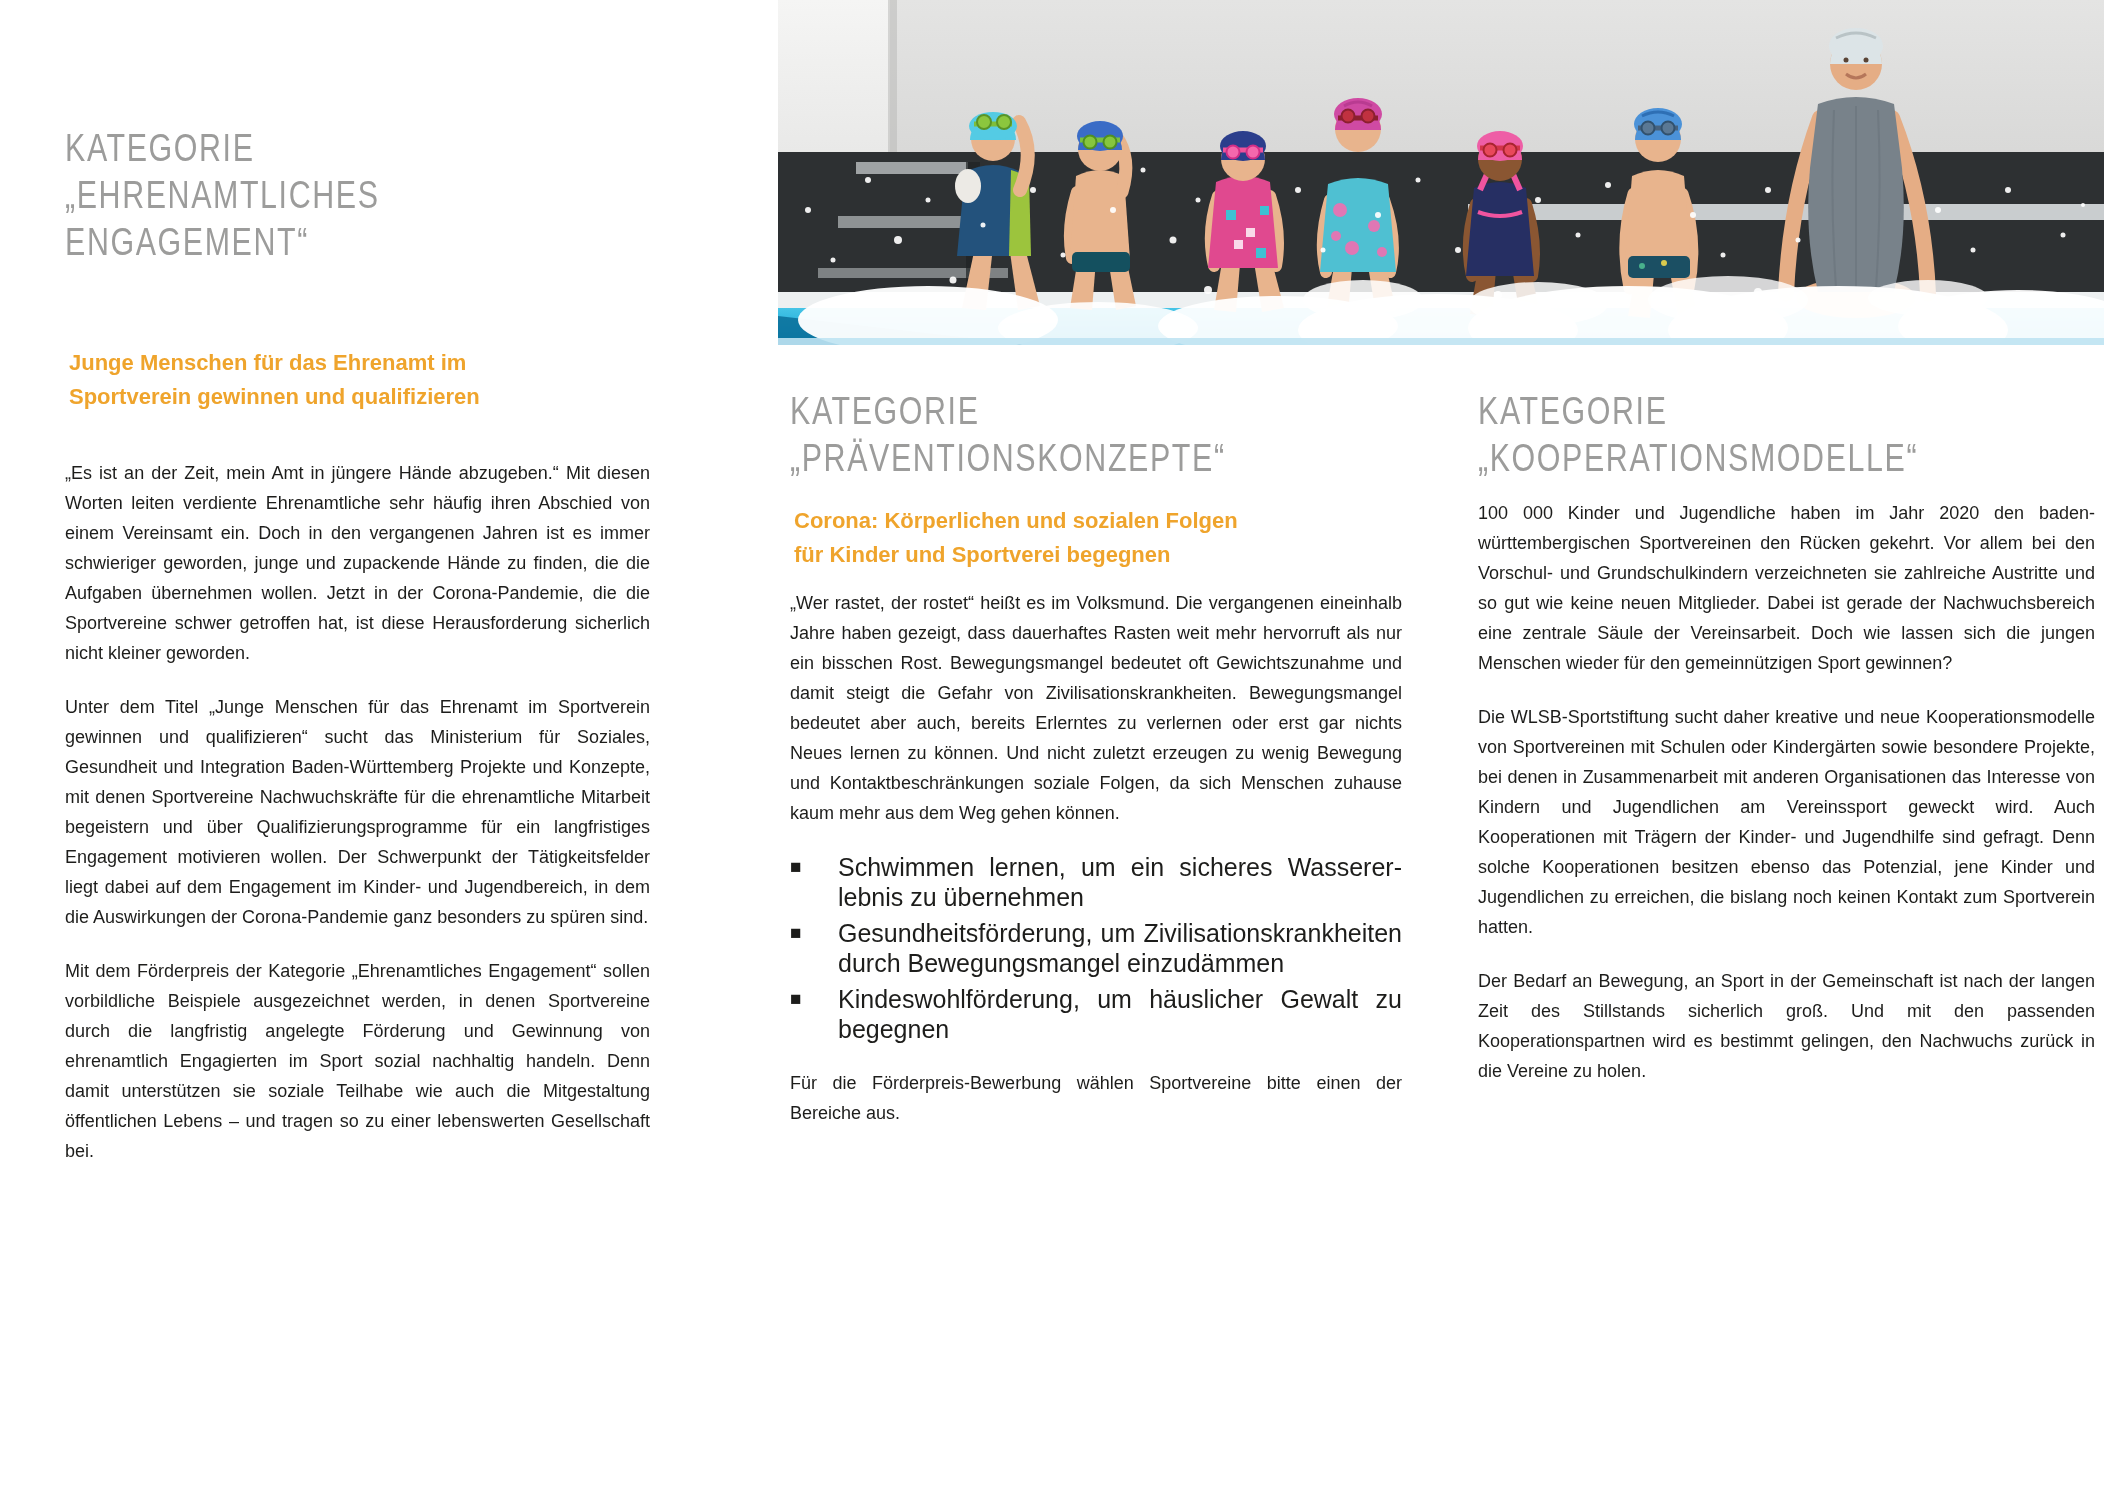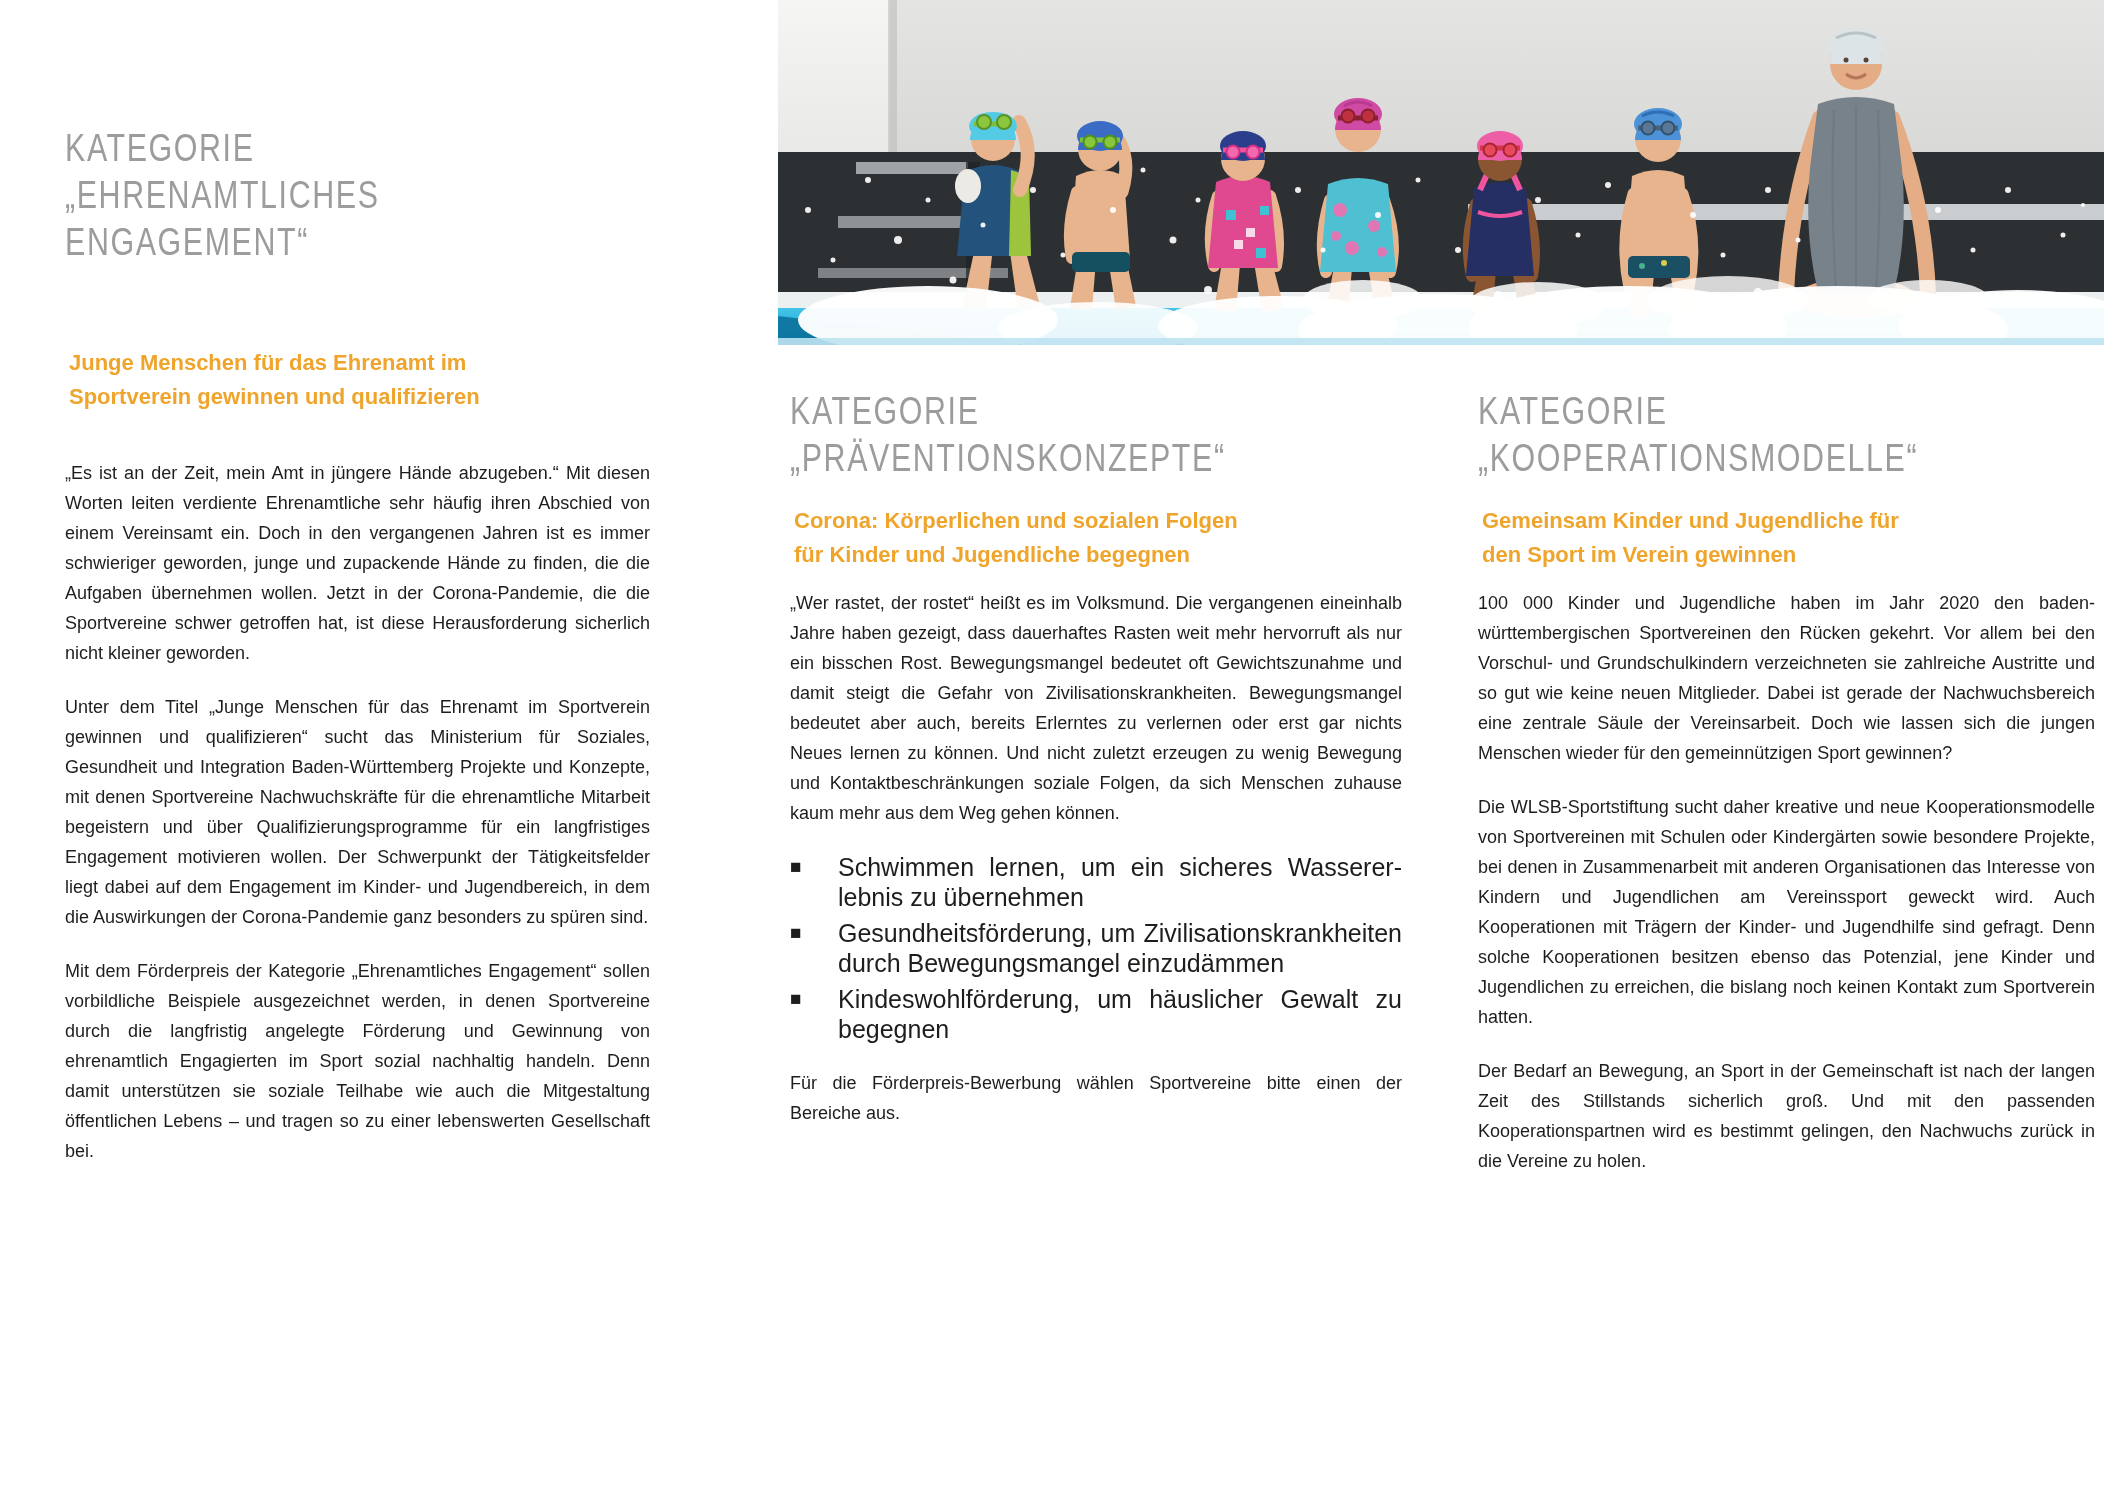--- a/index.html
+++ b/index.html
@@ -265,21 +265,21 @@
       </g>
 
       <rect x="0" y="338" width="1326" height="7" fill="#bfe3f2" opacity="0.9"></rect>
     </svg>
   </figure>
 
   <section class="col col--2">
     <h2 class="kicker">KATEGORIE
 „PRÄVENTIONSKONZEPTE“</h2>
     <h3 class="subtitle">Corona: Körperlichen und sozialen Folgen
-für Kinder und Jugendliche begegnen</h3>
+für Kinder und Sportverei begegnen</h3>
     <div class="body">
       <p>„Wer rastet, der rostet“ heißt es im Volksmund. Die vergangenen eineinhalb Jahre haben gezeigt, dass dauerhaftes Rasten weit mehr hervorruft als nur ein bisschen Rost. Bewegungsmangel bedeutet oft Gewichtszunahme und damit steigt die Gefahr von Zivilisationskrankheiten. Bewegungsmangel bedeu­tet aber auch, bereits Erlerntes zu verlernen oder erst gar nichts Neues lernen zu können. Und nicht zuletzt erzeugen zu wenig Bewegung und Kontakt­beschränkungen soziale Folgen, da sich Menschen zuhause kaum mehr aus dem Weg gehen können.</p>
       <ul class="bullets">
         <li class="bullet">
           <span class="marker">■</span>
           <span class="text">Schwimmen lernen, um ein sicheres Wasserer­lebnis zu übernehmen</span>
         </li>
         <li class="bullet">
           <span class="marker">■</span>
           <span class="text">Gesundheitsförderung, um Zivilisationskrankhei­ten durch Bewegungsmangel einzudämmen</span>
@@ -289,22 +289,20 @@
           <span class="text">Kindeswohlförderung, um häuslicher Gewalt zu begegnen</span>
         </li>
       </ul>
       <p>Für die Förderpreis-Bewerbung wählen Sportverei­ne bitte einen der Bereiche aus.</p>
     </div>
   </section>
 
   <section class="col col--3">
     <h2 class="kicker">KATEGORIE
 „KOOPERATIONSMODELLE“</h2>
-    <h3 class="subtitle">Gemeinsam Kinder und Jugendliche für
-den Sport im Verein gewinnen</h3>
     <div class="body">
       <p>100&nbsp;000 Kinder und Jugendliche haben im Jahr 2020 den baden-württembergischen Sportverei­nen den Rücken gekehrt. Vor allem bei den Vor­schul- und Grundschulkindern verzeichneten sie zahlreiche Austritte und so gut wie keine neuen Mitglieder. Dabei ist gerade der Nachwuchsbe­reich eine zentrale Säule der Vereinsarbeit. Doch wie lassen sich die jungen Menschen wieder für den gemeinnützigen Sport gewinnen?</p>
       <p>Die WLSB-Sportstiftung sucht daher kreative und neue Kooperationsmodelle von Sportvereinen mit Schulen oder Kindergärten sowie besondere Projekte, bei denen in Zusammenarbeit mit an­deren Organisationen das Interesse von Kindern und Jugendlichen am Vereinssport geweckt wird. Auch Kooperationen mit Trägern der Kinder- und Jugendhilfe sind gefragt. Denn solche Kooperati­onen besitzen ebenso das Potenzial, jene Kinder und Jugendlichen zu erreichen, die bislang noch keinen Kontakt zum Sportverein hatten.</p>
       <p>Der Bedarf an Bewegung, an Sport in der Ge­meinschaft ist nach der langen Zeit des Still­stands sicherlich groß. Und mit den passenden Kooperationspartnen wird es bestimmt gelingen, den Nachwuchs zurück in die Vereine zu holen.</p>
     </div>
   </section>
 
 </div>
 
 </body></html>

